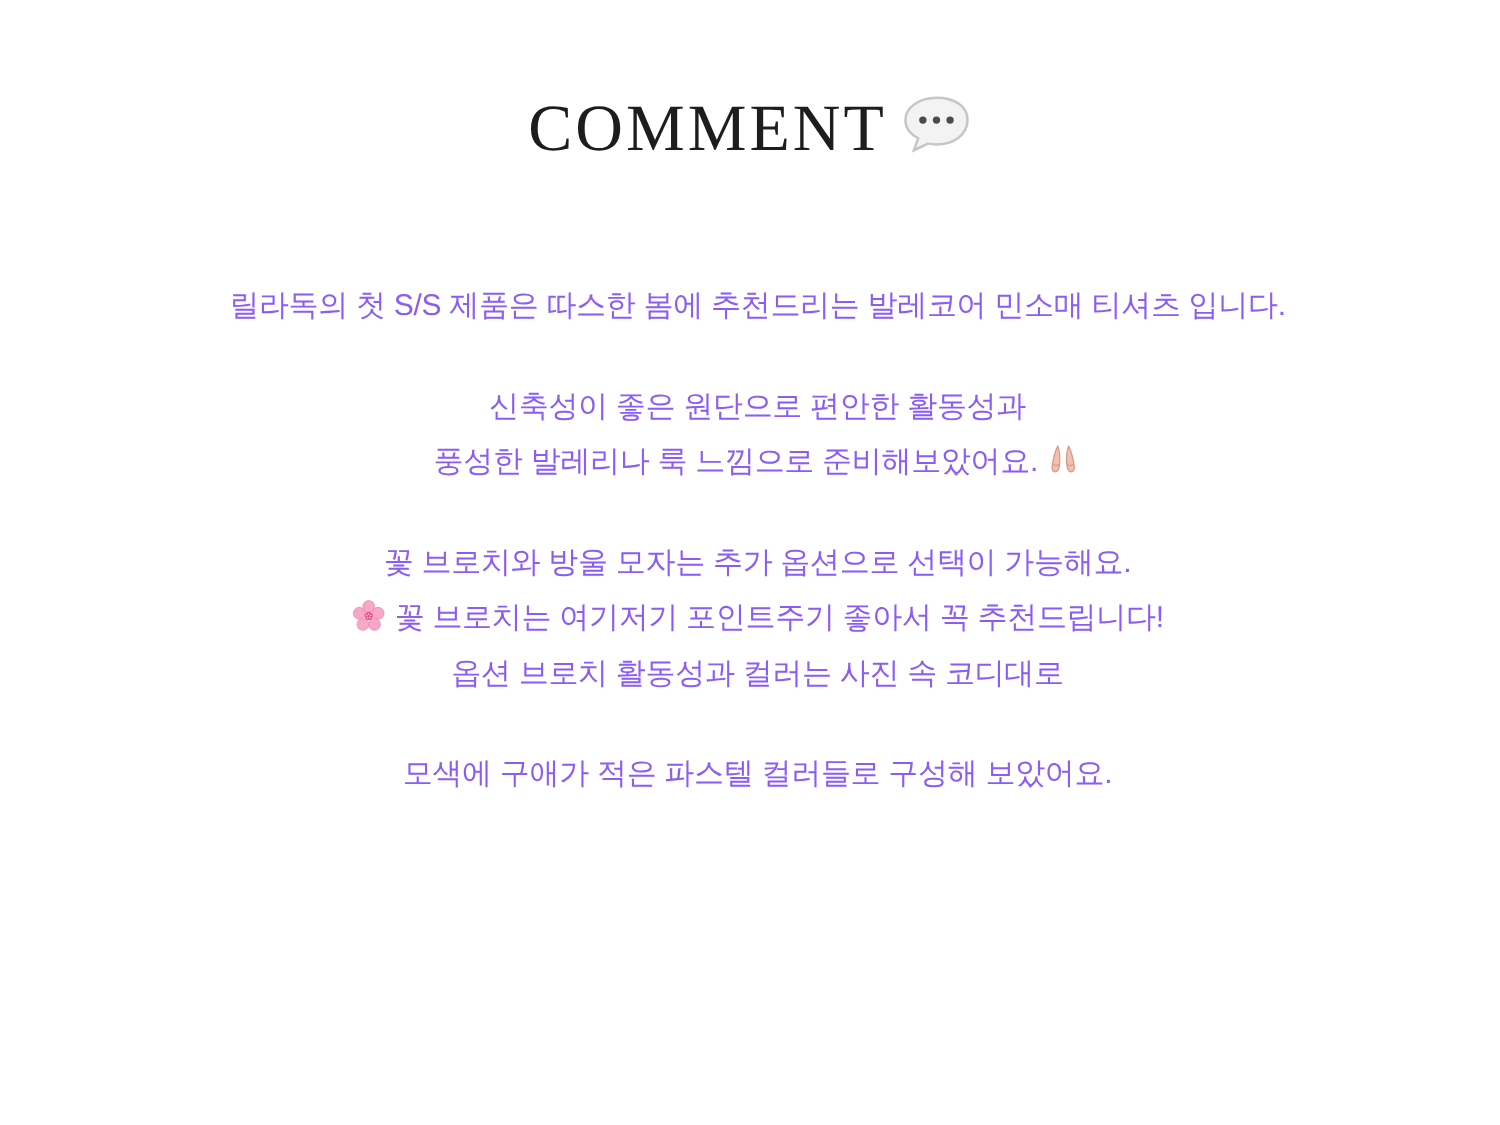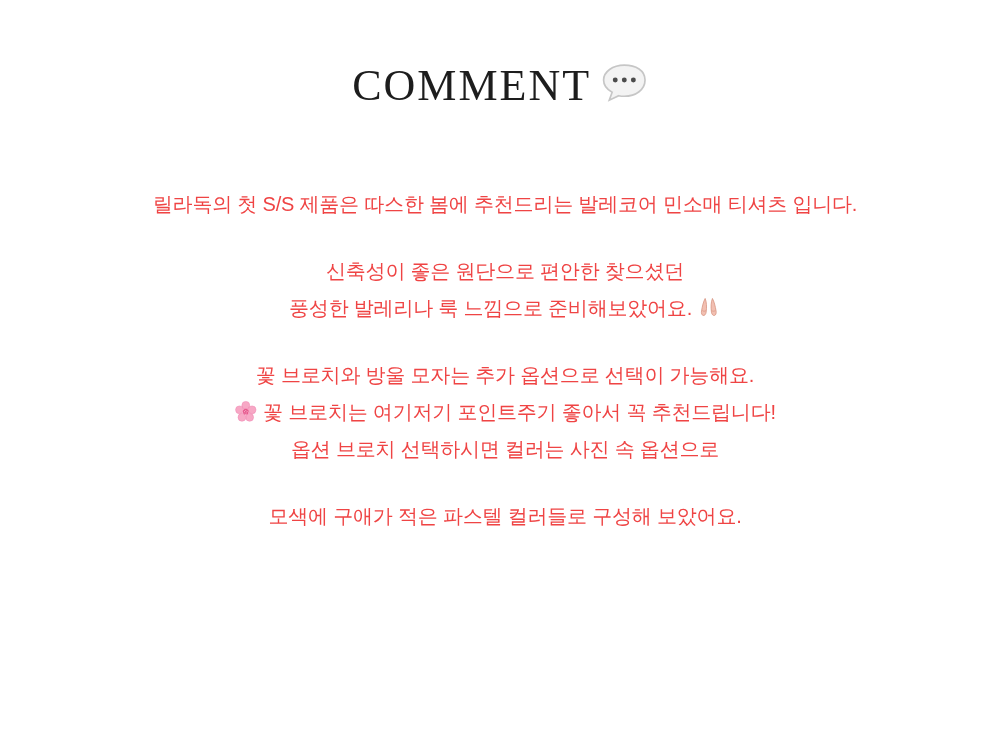--- a/index.html
+++ b/index.html
@@ -28,21 +28,21 @@
     line-height: 52px;
   }
   h1.page-title .title-emoji { margin-left: 10px; }
   section.comment-body {
     margin-top: 74px;
   }
   .para {
     margin: 0 0 30px 10px;
     font-size: 20px;
     line-height: 37px;
-    color: #ef4444;
+    color: #8b5cf6;
     letter-spacing: -0.2px;
   }
   .para:last-child { margin-bottom: 0; }
   .line {
     display: block;
     white-space: nowrap;
   }
   .emoji {
     display: inline-block;
     line-height: 0;
@@ -72,21 +72,21 @@
           </svg></span></span>
   </h1>
 
   <section class="comment-body">
 
     <div class="para">
       <span class="line">릴라독의 첫 S/S 제품은 따스한 봄에 추천드리는 발레코어 민소매 티셔츠 입니다.</span>
     </div>
 
     <div class="para">
-      <span class="line">신축성이 좋은 원단으로 편안한 찾으셨던</span>
+      <span class="line">신축성이 좋은 원단으로 편안한 활동성과</span>
       <span class="line">풍성한 발레리나 룩 느낌으로 준비해보았어요. <span class="emoji"><svg viewBox="0 0 24 24">
               <path d="M8.3 2.5C9.7 6 10.1 11 9.3 16.5c-.3 2.2-1.7 3.7-3.1 3.3-1.4-.4-2-2.3-1.6-4.5C5.4 10.3 6.6 5.6 8.3 2.5z" fill="#f2c0b2" stroke="#d6937f" stroke-width=".8"></path>
               <path d="M15.7 2.5C14.3 6 13.9 11 14.7 16.5c.3 2.2 1.7 3.7 3.1 3.3 1.4-.4 2-2.3 1.6-4.5C18.6 10.3 17.4 5.6 15.7 2.5z" fill="#f2c0b2" stroke="#d6937f" stroke-width=".8"></path>
               <path d="M5.4 14.8c1.1.9 2.6.9 3.7 0M14.9 14.8c1.1.9 2.6.9 3.7 0" stroke="#d6937f" stroke-width=".7" fill="none"></path>
             </svg></span></span>
     </div>
 
     <div class="para">
       <span class="line">꽃 브로치와 방울 모자는 추가 옵션으로 선택이 가능해요.</span>
       <span class="line"><span class="emoji"><svg viewBox="0 0 24 24">
@@ -99,21 +99,21 @@
               </g>
               <circle cx="12" cy="11.9" r="2.9" fill="#e75a8e"></circle>
               <g fill="#ffd9e8">
                 <circle cx="12" cy="10.6" r=".5"></circle>
                 <circle cx="13.3" cy="11.6" r=".5"></circle>
                 <circle cx="12.8" cy="13.1" r=".5"></circle>
                 <circle cx="11.2" cy="13.1" r=".5"></circle>
                 <circle cx="10.7" cy="11.6" r=".5"></circle>
               </g>
             </svg></span> 꽃 브로치는 여기저기 포인트주기 좋아서 꼭 추천드립니다!</span>
-      <span class="line">옵션 브로치 선택하시면 컬러는 사진 속 옵션으로</span>
+      <span class="line">옵션 브로치 활동성과 컬러는 사진 속 코디대로</span>
     </div>
 
     <div class="para">
       <span class="line">모색에 구애가 적은 파스텔 컬러들로 구성해 보았어요.</span>
     </div>
 
   </section>
 </main>
 
 </body></html>

